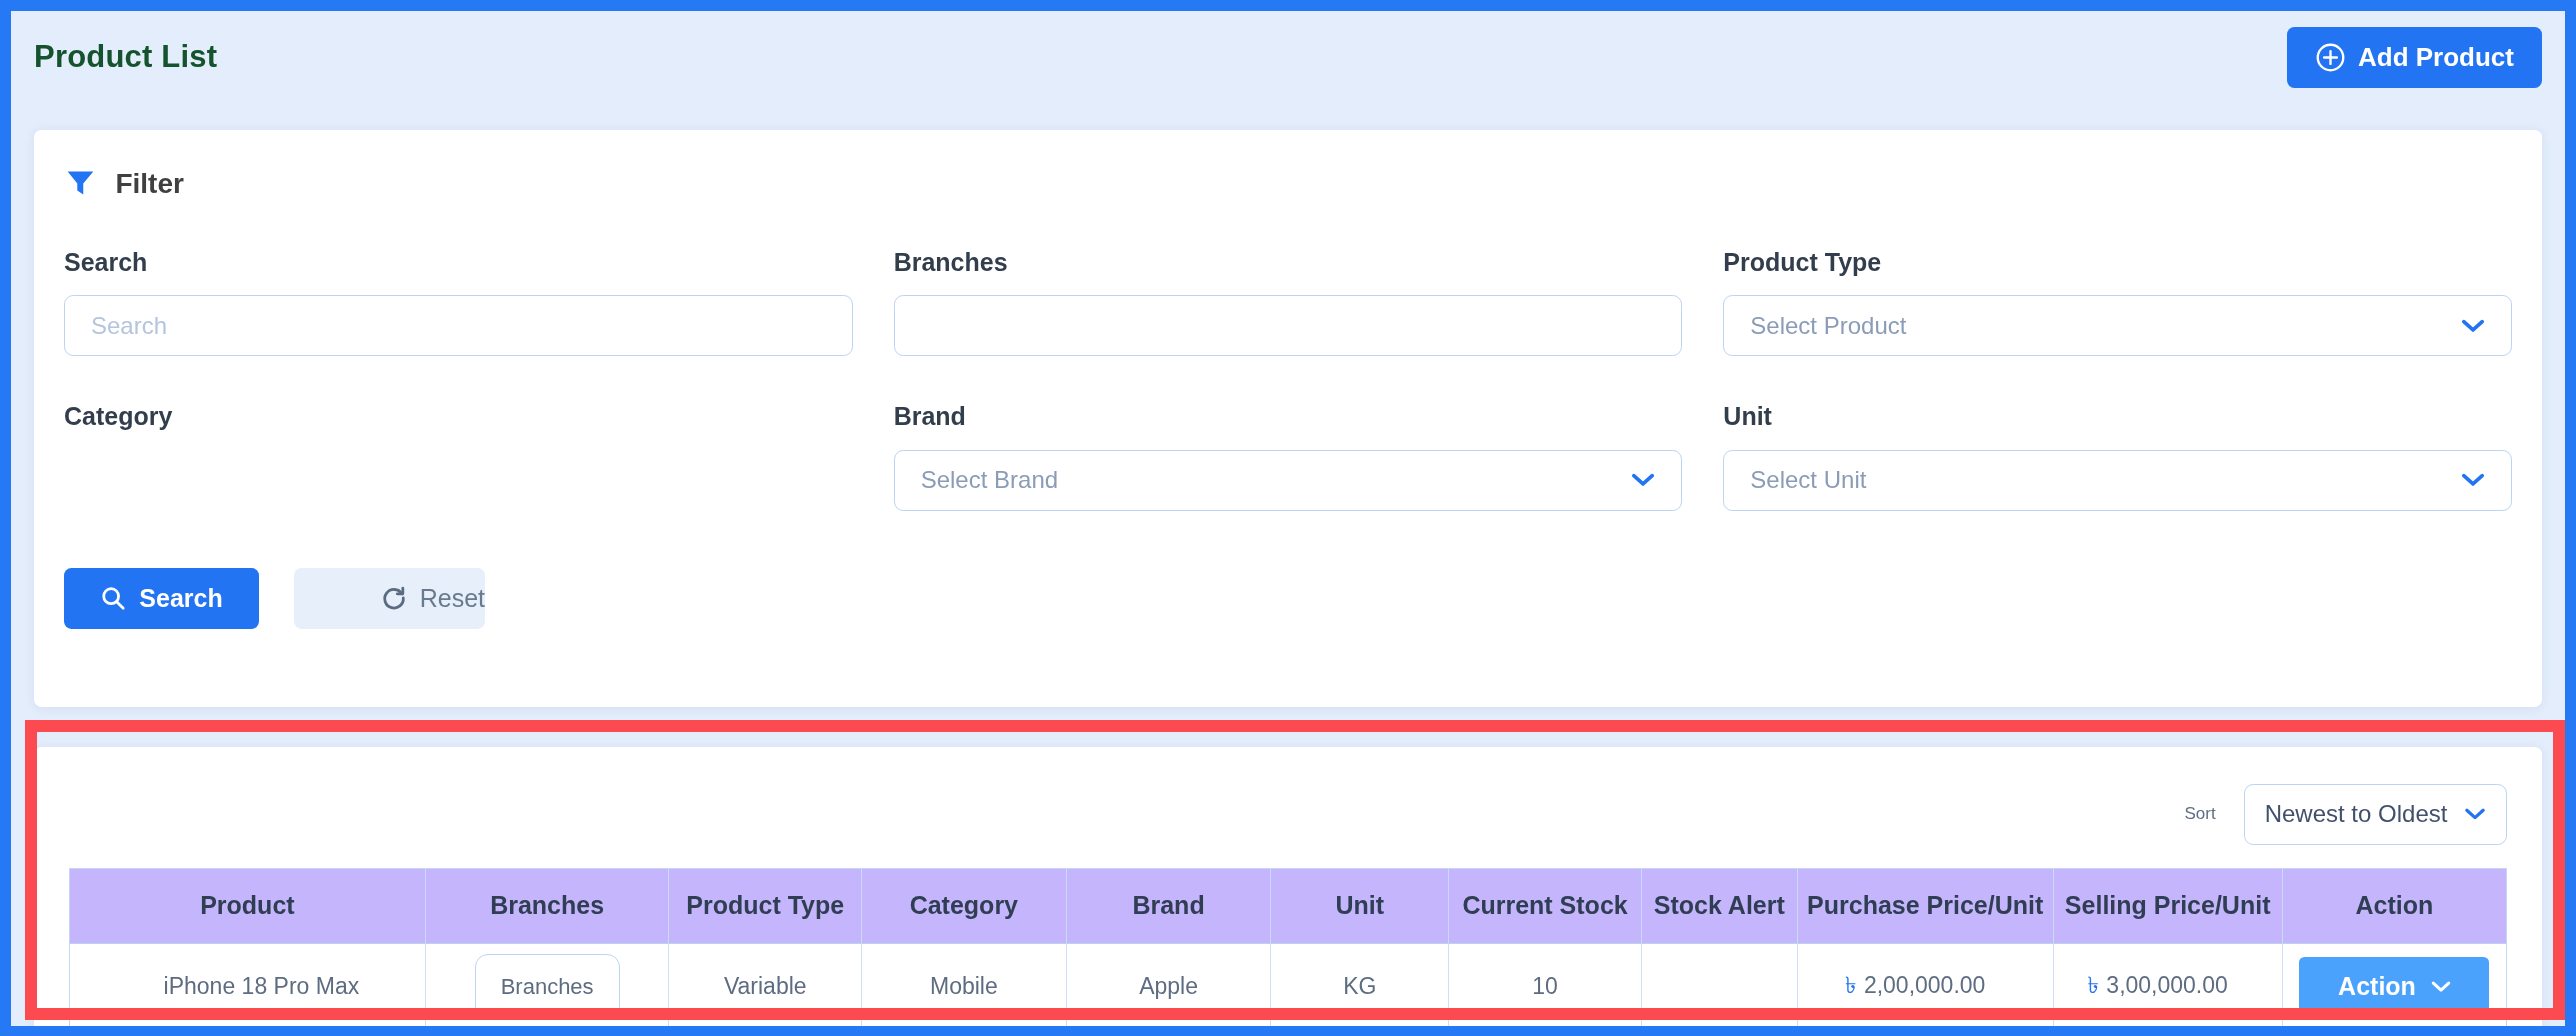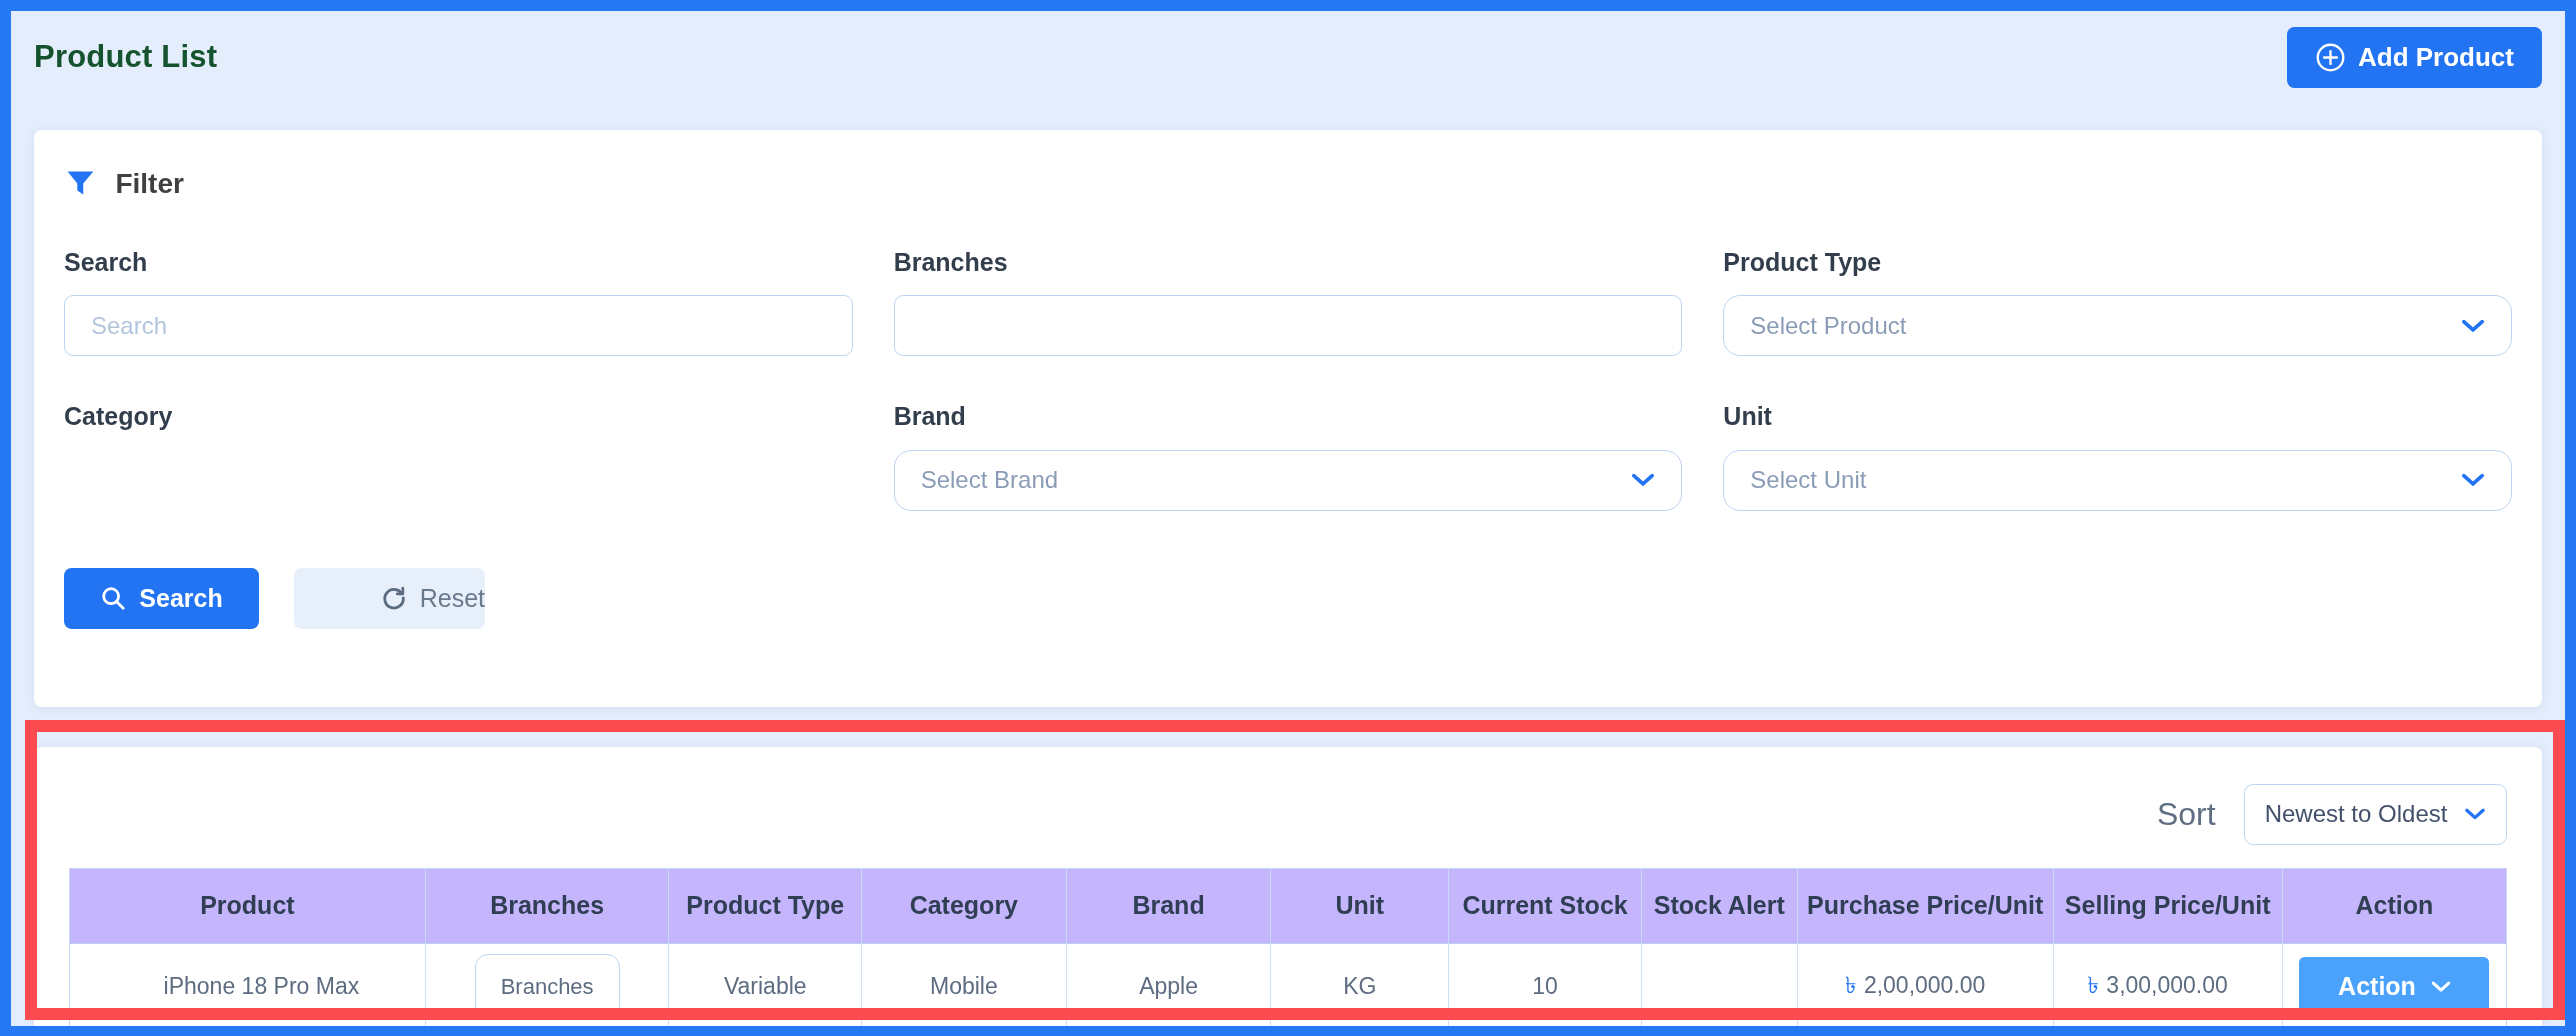--- a/index.html
+++ b/index.html
@@ -39,38 +39,38 @@
     column-gap:41px; row-gap:46px;
   }
   .field-label { font-size:25px; font-weight:700; color:#333e4d; margin-bottom:18.4px; }
   .control {
     height:61px; width:100%; border:1.8px solid #bdd4f2; border-radius:9.2px;
     display:flex; align-items:center; padding:0 26px; background:#fff;
     font-size:24px; color:#8b9cb6;
   }
   input.control { outline:none; }
   input.control::placeholder { color:#b4c5de; }
-  .select-control { justify-content:space-between; cursor:pointer;border-radius:17px; }
+  .select-control { justify-content:space-between; cursor:pointer; }
 
   .filter-actions { display:flex; gap:35px; margin-top:57px; }
   .btn-search {
     display:inline-flex; align-items:center; justify-content:center; gap:13px;
     background:#2374f2; color:#fff; font-size:25px; font-weight:700;
     border:none; border-radius:7.4px; width:195px; height:61px; cursor:pointer;
   }
   .btn-reset {
     display:inline-flex; align-items:center; justify-content:flex-end; gap:13px;
     background:#e7effb; color:#6a7a8e; font-size:25px; font-weight:400;
     border:none; border-radius:7.4px; width:191px; height:61px; cursor:pointer;
   }
 
   
   .list-card { margin-top:40px; padding:37px 35px 0 35px; min-height:331px; }
   .sort-row { display:flex; justify-content:flex-end; align-items:center; gap:28px; }
-  .sort-label { font-size:32px; color:#5f6e80; }
+  .sort-label { font-size:17px; color:#5f6e80; }
   .sort-select {
     display:inline-flex; align-items:center; gap:16.6px;
     border:1.8px solid #bdd4f2; border-radius:9.2px; background:#fff;
     height:61px; padding:0 20px; font-size:24px; color:#42506b; cursor:pointer;
   }
 
   table.products {
     width:100%; border-collapse:collapse; margin-top:23px;
     border:1.8px solid #c3d8f0;
   }

